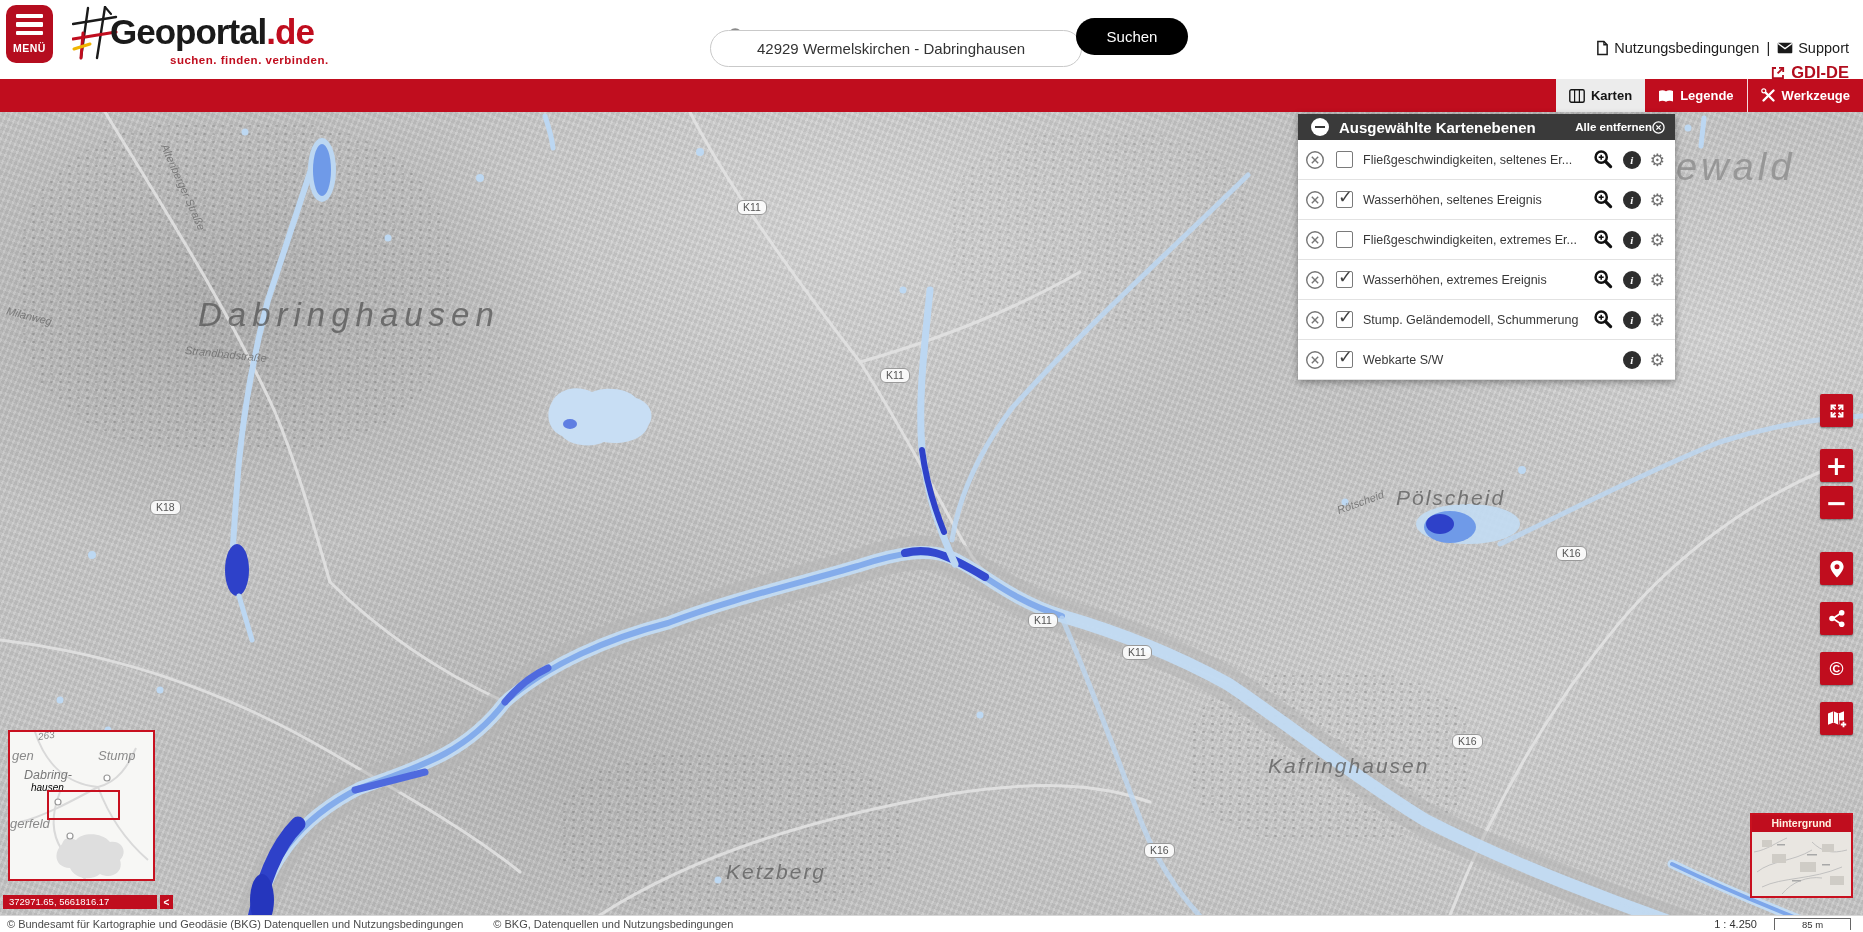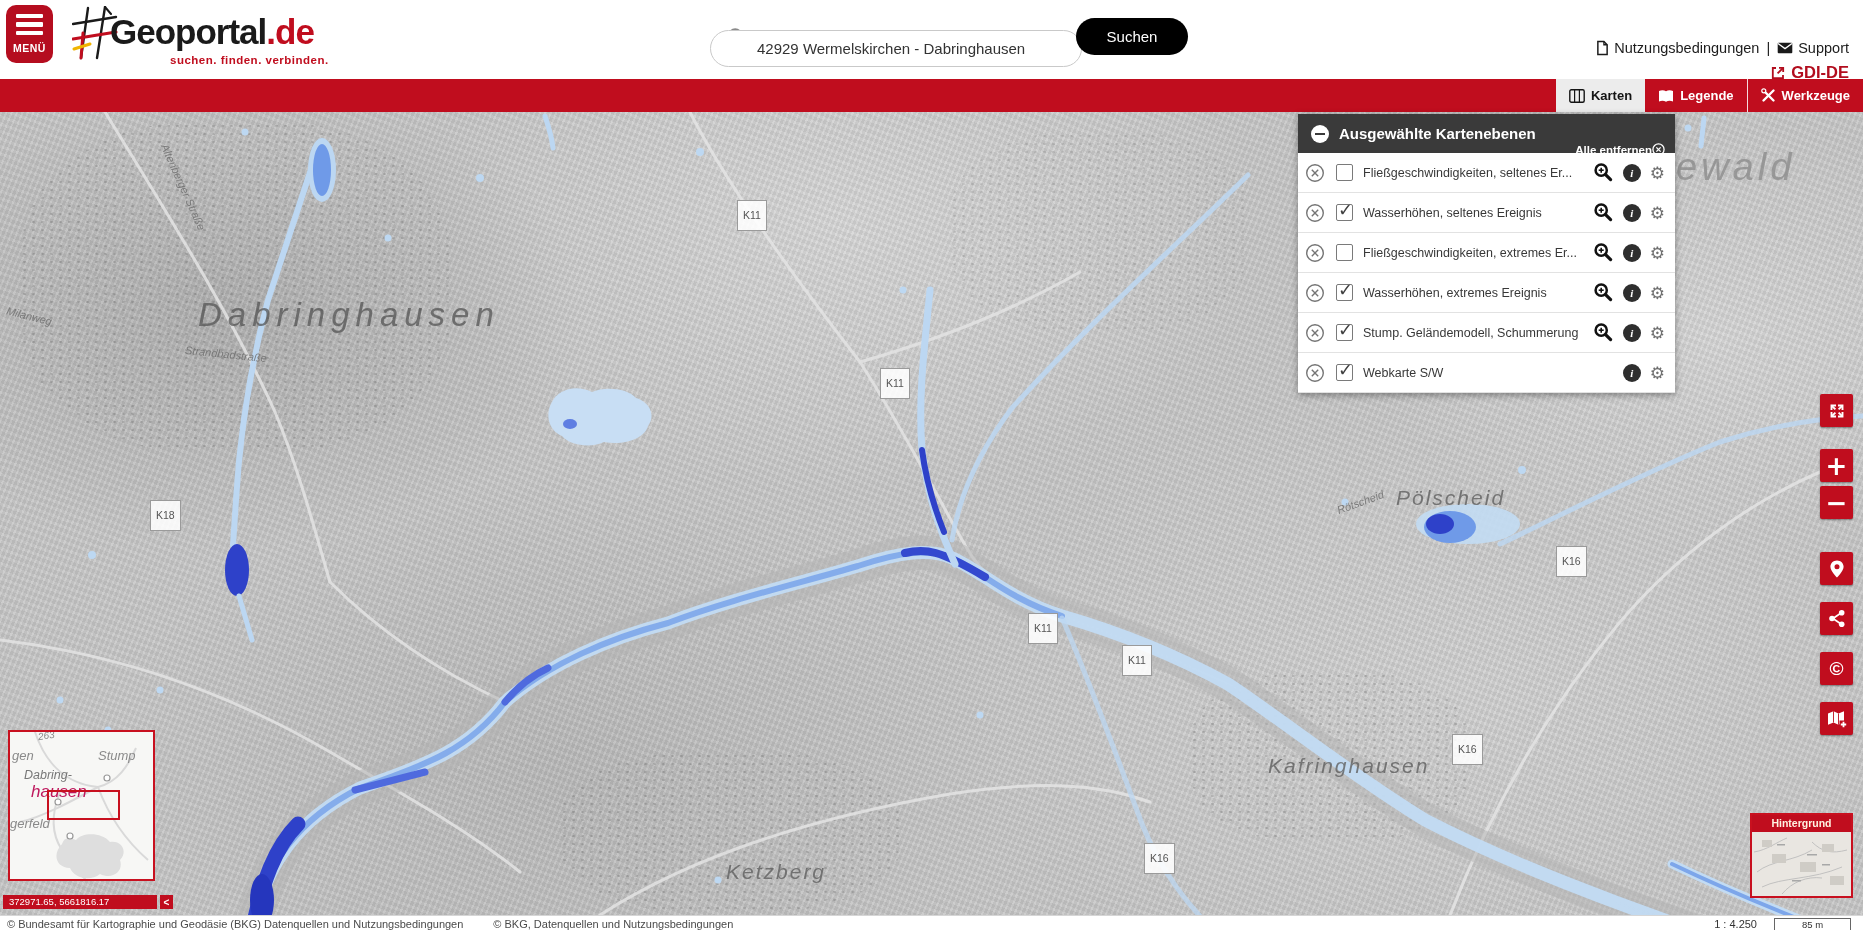--- a/index.html
+++ b/index.html
@@ -61,31 +61,31 @@
   .grain2 { position:absolute; inset:0;
            background:repeating-linear-gradient(20deg, rgba(255,255,255,.035) 0 3px, rgba(0,0,0,.035) 3px 7px); }
   .speckle { position:absolute; background-image:radial-gradient(rgba(70,70,70,.5) 1px, transparent 1.5px);
              background-size:9px 8px; opacity:.42; border-radius:40%; }
   .map svg.art { position:absolute; left:0; top:0; }
 
   .plabel { position:absolute; font-style:italic; color:rgba(95,95,95,.8); white-space:nowrap; }
   .plabel.big { color:rgba(80,80,80,.72); }
   .plabel.faint { color:rgba(140,140,140,.8); }
   .slabel { position:absolute; font-size:11px; font-style:italic; color:rgba(110,110,110,.85); white-space:nowrap; }
-  .shield { position:absolute; background:rgba(255,255,255,.88); border:1px solid #9a9a9a; border-radius:0;
-            font-size:10.5px; color:#555; padding:8px 5px; line-height:13px; }
+  .shield { position:absolute; background:rgba(255,255,255,.88); border:1px solid #9a9a9a; border-radius:6px;
+            font-size:10.5px; color:#555; padding:0px 5px; line-height:13px; }
 
   
   .panel { position:absolute; left:1298px; top:114px; width:377px; z-index:45; background:#fff;
            box-shadow:0 2px 7px rgba(0,0,0,.38); }
-  .panel-hdr { height:39px; background:#3a3a3a; display:flex; align-items:center; padding:0 10px 0 13px; position:relative; }
+  .panel-hdr { height:26px; background:#3a3a3a; display:flex; align-items:center; padding:0 10px 0 13px; position:relative; }
   .minus-circle { width:18px; height:18px; border-radius:50%; background:#fff; position:relative; margin-right:10px; flex:0 0 auto; }
   .minus-circle::after { content:""; position:absolute; left:4px; top:8px; width:10px; height:2.4px; background:#3a3a3a; }
   .panel-title { color:#fff; font-size:15px; font-weight:bold; }
-  .remove-all { position:absolute; right:10px; top:16px; height:100%; display:flex; align-items:center; 
+  .remove-all { position:absolute; right:10px; top:0; height:100%; display:flex; align-items:center; 
                 color:#fff; font-size:11.5px; font-weight:bold; cursor:pointer; }
   .layer-row { height:40px; background:#fff; border-bottom:1px solid #e2e2e2; display:flex; align-items:center;
                padding:0 10px 0 7px; }
   .cx { width:20px; height:20px; flex:0 0 auto; cursor:pointer; }
   .cb { width:17px; height:17px; border:1.5px solid #7a7a7a; border-radius:2px; margin-left:11px; flex:0 0 auto;
         position:relative; cursor:pointer; background:#fff; }
   .cb .glyph { position:absolute; left:1px; top:-6px; font-size:18px; color:#3f3f3f;
                font-family:"DejaVu Sans",sans-serif; }
   .lbl { flex:1; font-size:12.5px; color:#383838; margin-left:10px; white-space:nowrap; overflow:hidden; }
   .icons { display:flex; align-items:center; gap:9px; flex:0 0 auto; }
@@ -510,21 +510,21 @@
       <g fill="#fff" stroke="#999" stroke-width="1.2">
         <circle cx="97" cy="46" r="3"></circle>
           <circle cx="48" cy="70" r="3"></circle>
           <circle cx="60" cy="104" r="3"></circle>
       </g>
     </svg>
     <div class="ovl" style="left:28px;top:-2px;font-size:10px;transform:rotate(-8deg);">263</div>
     <div class="ovl" style="left:2px;top:16px;font-size:13px;">gen</div>
     <div class="ovl" style="left:88px;top:16px;font-size:13px;">Stump</div>
     <div class="ovl" style="left:14px;top:36px;font-size:12.5px;color:#777;">Dabring-</div>
-    <div class="ovl" style="left:21px;top:50px;font-size:17px;color:#be185d;">hausen</div>
+    <div class="ovl" style="left:21px;top:50px;font-size:10px;color:#000000;">hausen</div>
     <div class="ovl" style="left:0px;top:84px;font-size:13px;">gerfeld</div>
     <div class="extent"></div>
   </div>
 
   <div class="coords">372971.65, 5661816.17</div>
   <button class="collapse">&lt;</button>
 
   <div class="bgsel">
     <div class="bghdr">Hintergrund</div>
     <svg width="99" height="64" viewBox="0 0 99 64">

